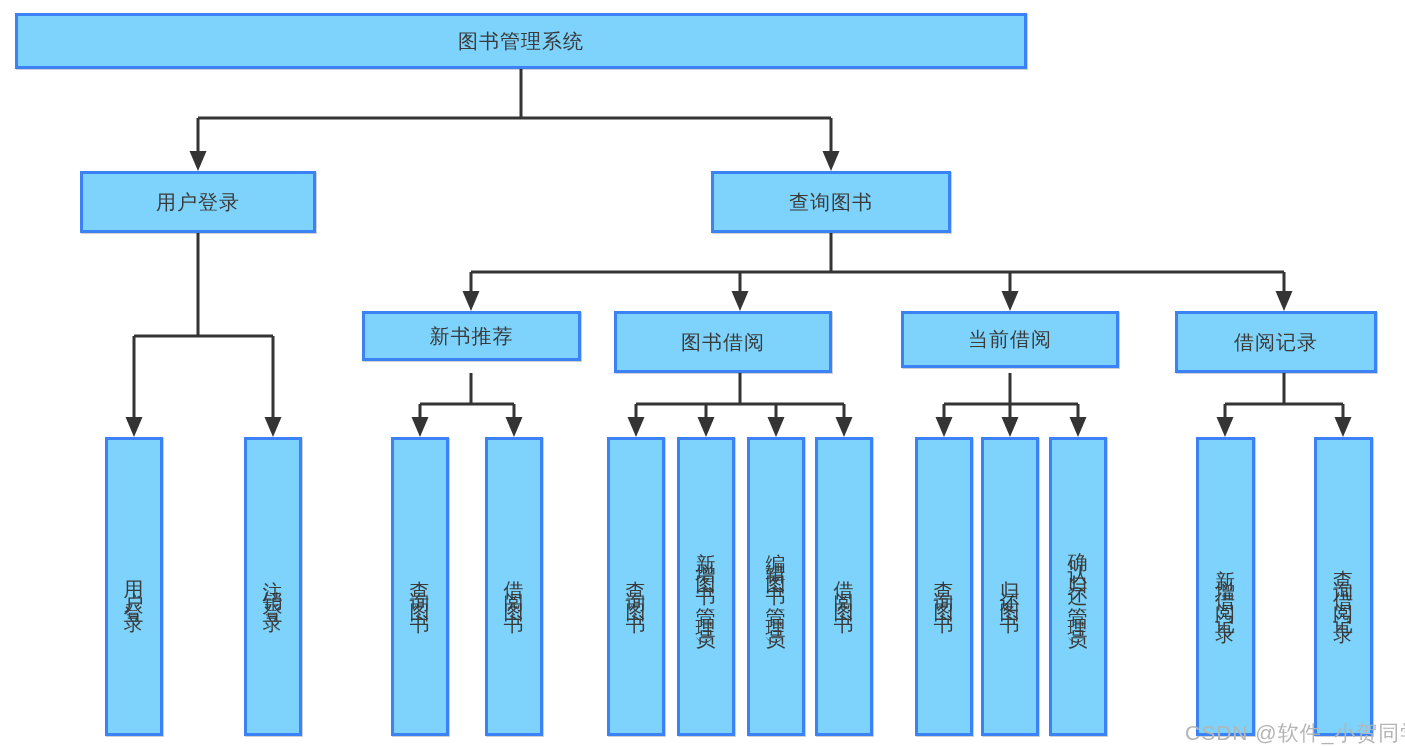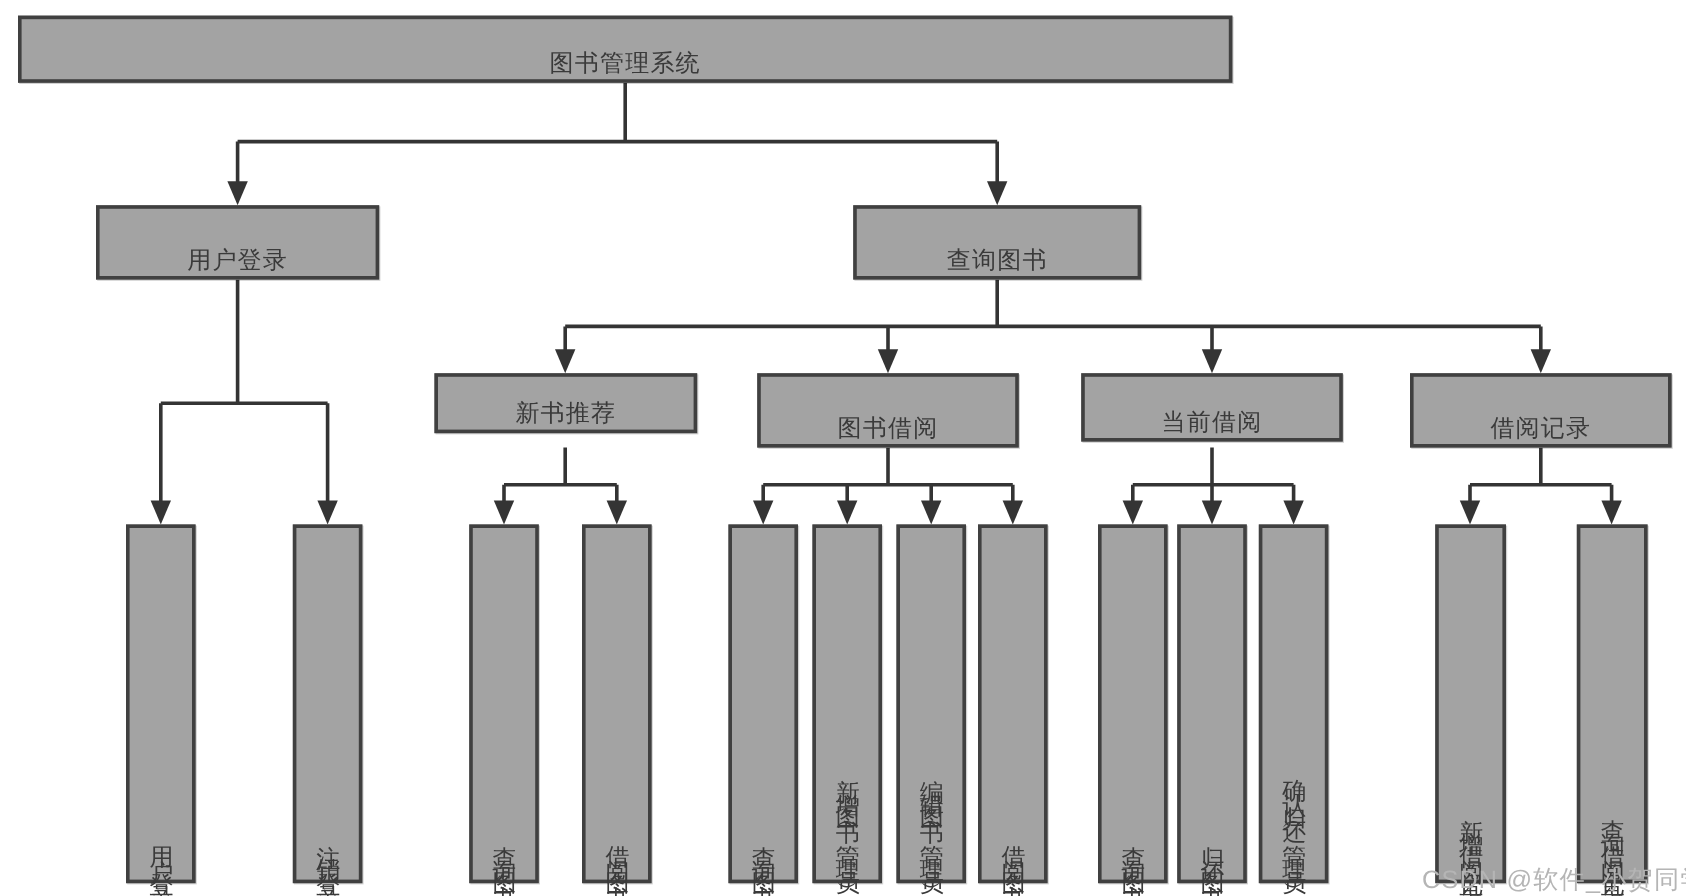--- a/index.html
+++ b/index.html
@@ -7,23 +7,23 @@
     position:relative;
     width:1405px;height:747px;
     background:#ffffff;
     font-family:"Liberation Sans","DejaVu Sans",sans-serif;
     overflow:hidden;
   }
   #connectors{position:absolute;left:0;top:0;width:1405px;height:747px;}
   .box{
     position:absolute;
     box-sizing:border-box;
-    border:3px solid #404040;
-    background:#a3a3a3;
-    display:flex;align-items:flex-end;justify-content:center;
+    border:3px solid #3b82f6;
+    background:#7dd3fc;
+    display:flex;align-items:center;justify-content:center;
     color:#3a3a3a;
     font-size:20px;
     letter-spacing:1px;
     box-shadow:1px 1px 0 rgba(0,0,0,0.18);
   }
   .hbox{white-space:nowrap;}
   .vbox span{
     writing-mode:vertical-rl;
     text-orientation:upright;
     letter-spacing:11px;
@@ -92,27 +92,27 @@
   <div class="box hbox" style="left:80px;top:171px;width:236px;height:62px;">
     <span>用户登录</span>
   </div>
   <div class="box hbox" style="left:711px;top:171px;width:240px;height:62px;">
     <span>查询图书</span>
   </div>
 
   <div class="box hbox" style="left:362px;top:311px;width:219px;height:50px;">
     <span>新书推荐</span>
   </div>
-  <div class="box hbox" style="left:631px;top:311px;width:218px;height:62px;">
+  <div class="box hbox" style="left:614px;top:311px;width:218px;height:62px;">
     <span>图书借阅</span>
   </div>
   <div class="box hbox" style="left:901px;top:311px;width:218px;height:57px;">
     <span>当前借阅</span>
   </div>
-  <div class="box hbox" style="left:1175px;top:311px;width:218px;height:62px;">
+  <div class="box hbox" style="left:1175px;top:311px;width:202px;height:62px;">
     <span>借阅记录</span>
   </div>
 
   <div class="box vbox" style="left:105px;top:437px;width:58px;height:299px;">
     <span>用户登录</span>
   </div>
   <div class="box vbox" style="left:244px;top:437px;width:58px;height:299px;">
     <span>注销登录</span>
   </div>
 

